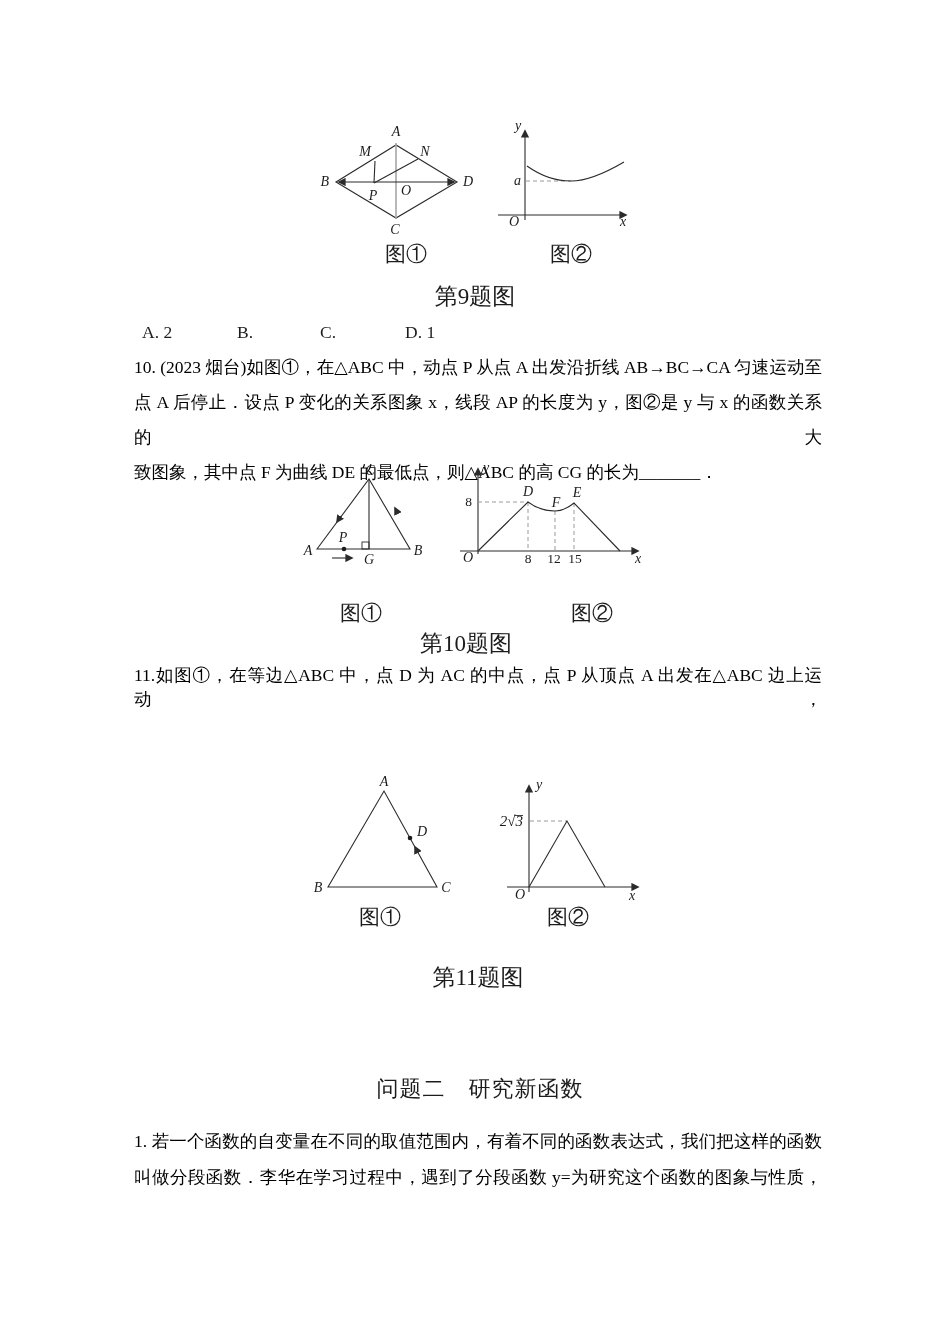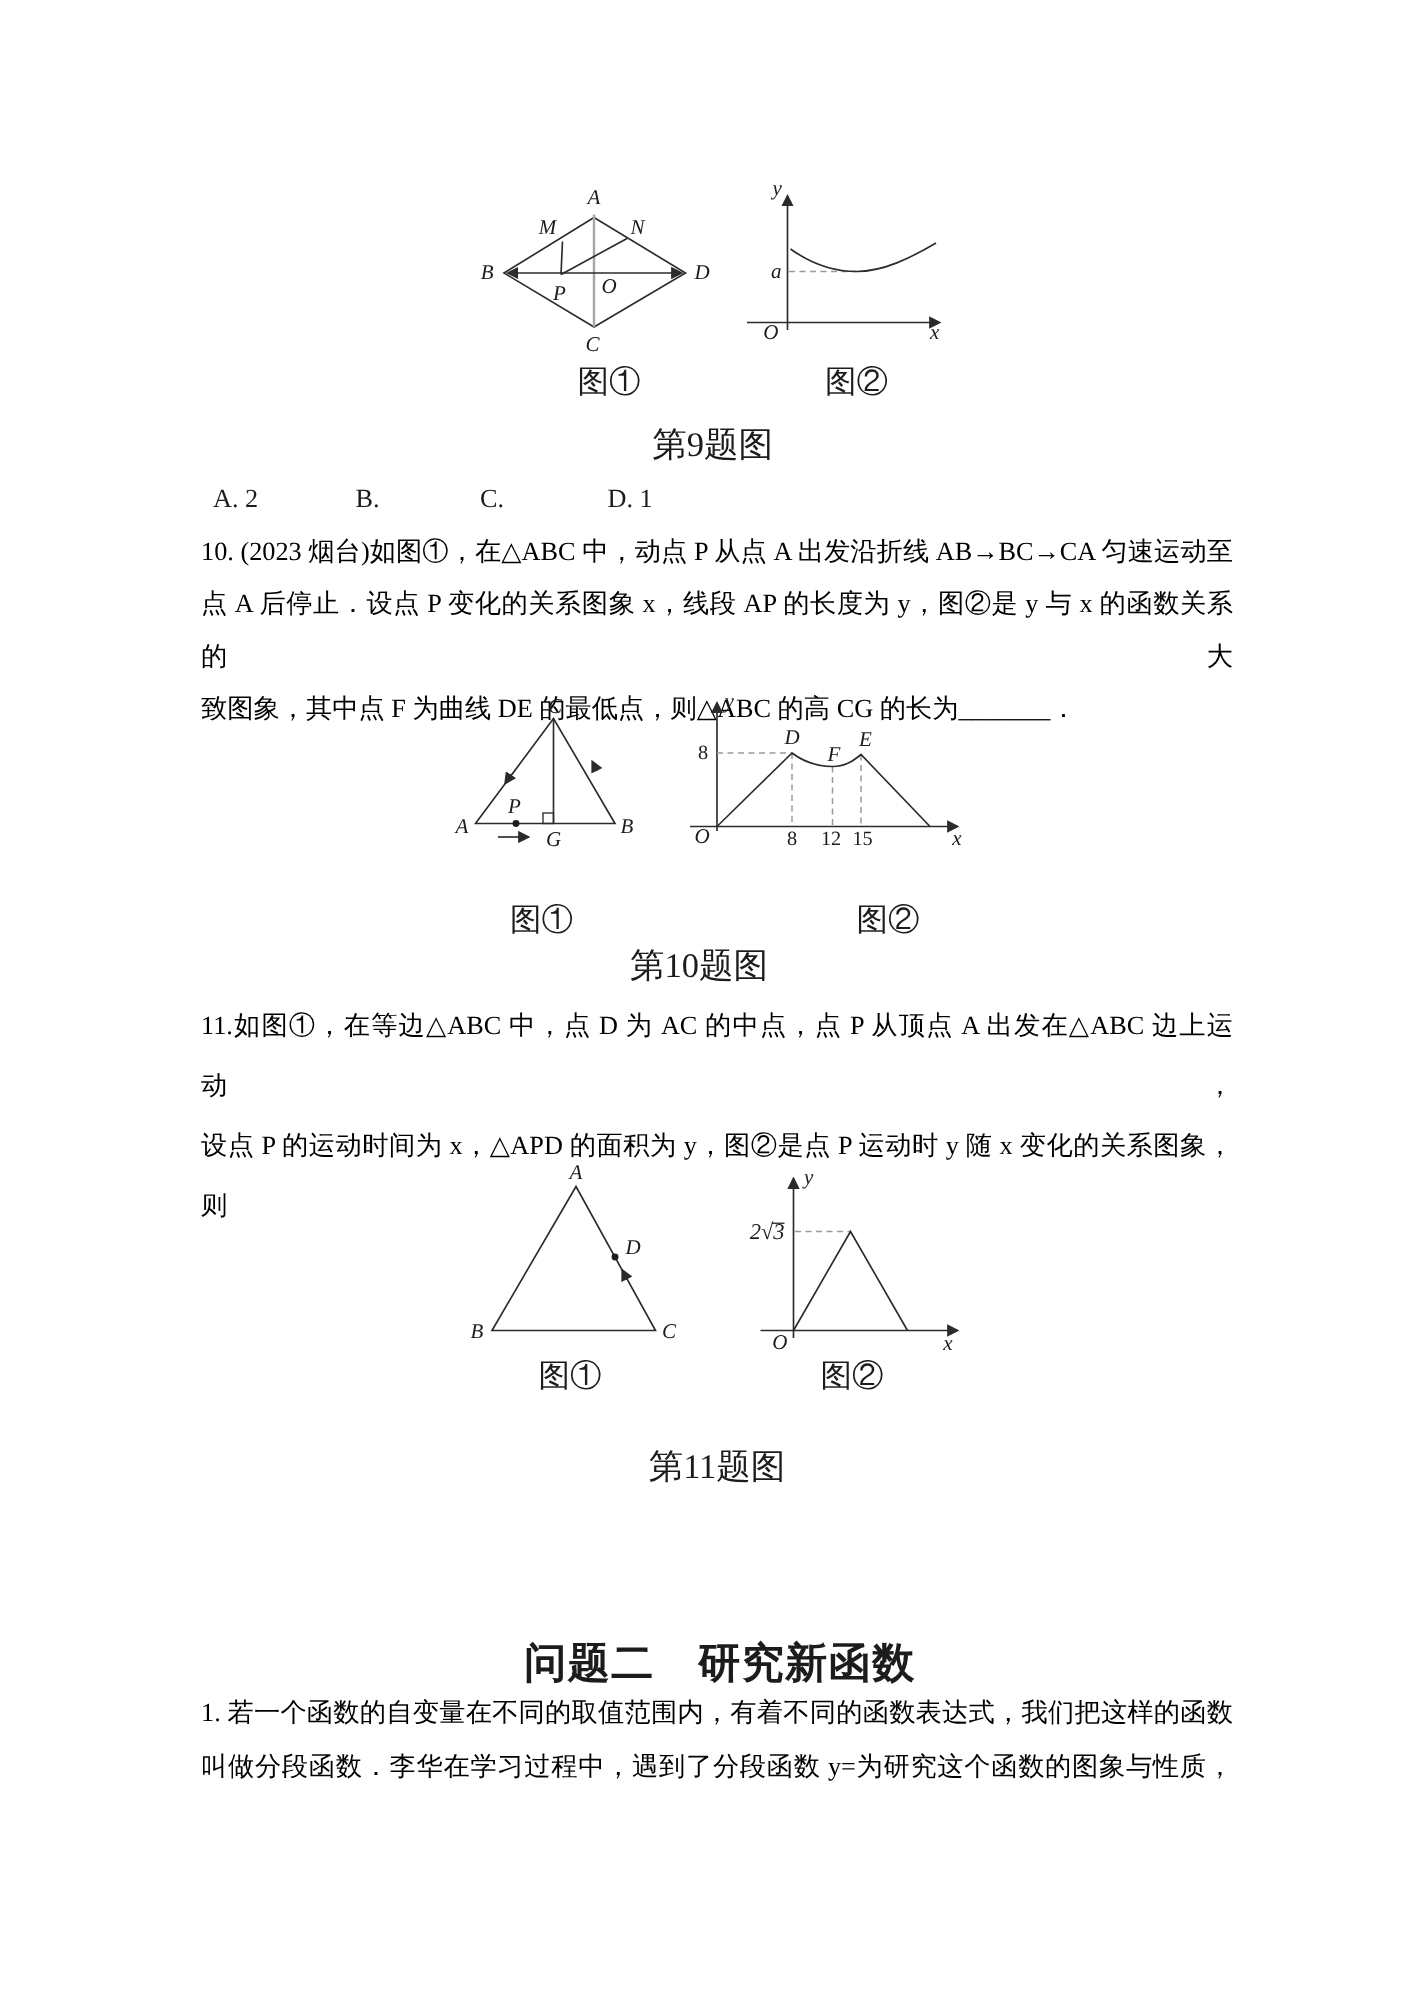--- a/index.html
+++ b/index.html
@@ -8,21 +8,21 @@
     font-family:"Liberation Serif","DejaVu Serif",serif;color:#1c1c1c;overflow:hidden;
     margin:0 auto;
   }
   .abs{position:absolute;}
   .para{width:688px;left:134px;font-size:17.5px;color:#000000;}
   .para .line{display:block;}
   .para .line.fill{text-align:justify;text-align-last:justify;text-justify:inter-ideograph;}
   .caption{font-size:21px;transform:translateX(-50%);white-space:nowrap;}
   .figtitle{font-size:23px;transform:translateX(-50%);white-space:nowrap;}
   .opt{position:absolute;font-size:17.5px;white-space:nowrap;}
-  .heading{font-size:28px;font-weight:bold;transform:translateX(-50%);white-space:nowrap;letter-spacing:1px;margin-top:16px;}
+  .heading{font-size:22px;font-weight:normal;transform:translateX(-50%);white-space:nowrap;letter-spacing:1px;}
   svg{position:absolute;overflow:visible;}
   svg text{font-family:"Liberation Serif","DejaVu Serif",serif;fill:#1c1c1c;}
   .it{font-style:italic;font-size:14px;}
   .tick{font-size:13.5px;}
   .stroke{stroke:#2b2b2b;stroke-width:1.1;fill:none;}
   .gray{stroke:#a6a6a6;stroke-width:1.6;fill:none;}
   .dash{stroke:#9a9a9a;stroke-width:1;fill:none;stroke-dasharray:4 3;}
 </style>
 </head>
 <body>
@@ -112,23 +112,22 @@
     <text class="tick" x="16" y="44" text-anchor="end">8</text>
     <text class="tick" x="72" y="101" text-anchor="middle">8</text>
     <text class="tick" x="98" y="101" text-anchor="middle">12</text>
     <text class="tick" x="119" y="101" text-anchor="middle">15</text>
   </svg>
 
   <div class="abs caption" style="left:361px;top:599px">图①</div>
   <div class="abs caption" style="left:592px;top:599px">图②</div>
   <div class="abs figtitle" style="left:466px;top:628px">第10题图</div>
 
-  <div class="abs para" style="top:663px;line-height:40px;">
+  <div class="abs para" style="top:663px;line-height:24px;">
     <span class="line fill">11.如图①，在等边△ABC 中，点 D 为 AC 的中点，点 P 从顶点 A 出发在△ABC 边上运动，</span>
-    <span class="line fill">设点 P 的运动时间为 x，△APD 的面积为 y，图②是点 P 运动时 y 随 x 变化的关系图象，则</span>
   </div>
 
   <svg class="abs" style="left:310px;top:778px" width="145" height="120" viewBox="0 0 145 120">
     <path class="stroke" d="M18,109 L74,13 L127,109 Z"></path>
     <circle cx="100" cy="60" r="2.3" fill="#1c1c1c"></circle>
     <line class="stroke" x1="108" y1="75" x2="105" y2="69" marker-end="url(#arr)"></line>
     <text class="it" x="74" y="8" text-anchor="middle">A</text>
     <text class="it" x="107" y="58">D</text>
     <text class="it" x="8" y="114" text-anchor="middle">B</text>
     <text class="it" x="136" y="114" text-anchor="middle">C</text>

